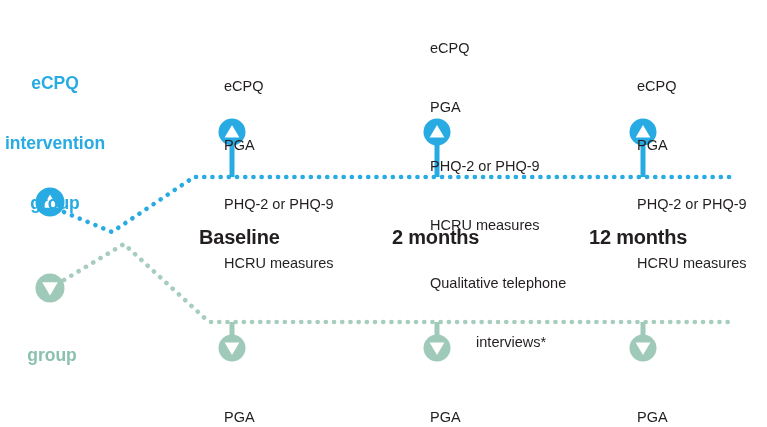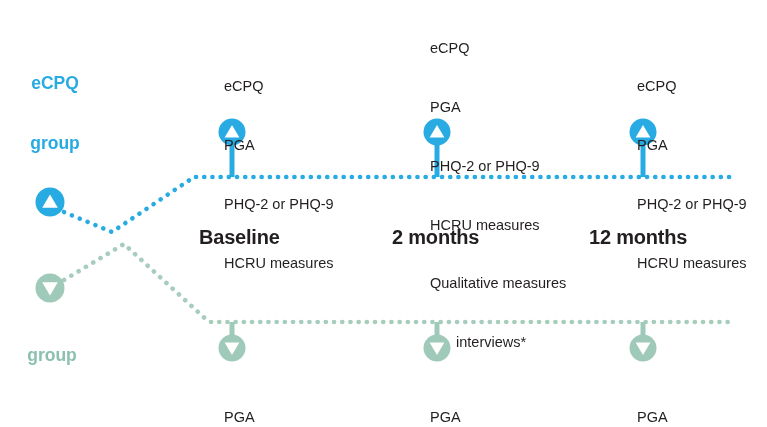--- a/index.html
+++ b/index.html
@@ -30,20 +30,21 @@
     color: #231f20;
     font-size: 14.5px;
     line-height: 19.6px;
     white-space: pre;
   }
   .measure-block div {
     white-space: pre;
   }
   .indent {
     padding-left: 26px;
+    text-align: center;
   }
   .timepoint {
     position: absolute;
     font-size: 20px;
     font-weight: bold;
     color: #231f20;
     letter-spacing: -0.2px;
     white-space: pre;
   }
   .group-label {
@@ -114,20 +115,21 @@
     </g>
     <g>
       <rect x="640.5" y="322" width="5" height="26" fill="#9FC9B8"></rect>
       <circle cx="643" cy="348" r="13.5" fill="#9FC9B8"></circle>
       <path d="M 643 355 L 650.4 342.4 L 635.6 342.4 Z" fill="#ffffff"></path>
     </g>
   </svg>
 
   <div class="group-label blue" style="left:0px; top:33px; width:110px;">
     <div>eCPQ</div>
+    <div>intervention</div>
     <div>group</div>
   </div>
 
   <div class="group-label green" style="left:0px; top:305px; width:104px;">
     <div>group</div>
   </div>
 
   <div class="timepoint" style="left:199px; top:226px;">Baseline</div>
   <div class="timepoint" style="left:392px; top:226px;">2 months</div>
   <div class="timepoint" style="left:589px; top:226px;">12 months</div>
@@ -137,21 +139,21 @@
     <div>PGA</div>
     <div>PHQ-2 or PHQ-9</div>
     <div>HCRU measures</div>
   </div>
 
   <div class="measure-block" style="left:430px; top:0px;">
     <div>eCPQ</div>
     <div>PGA</div>
     <div>PHQ-2 or PHQ-9</div>
     <div>HCRU measures</div>
-    <div>Qualitative measures</div>
+    <div>Qualitative telephone</div>
     <div class="indent">interviews*</div>
   </div>
 
   <div class="measure-block" style="left:637px; top:38px;">
     <div>eCPQ</div>
     <div>PGA</div>
     <div>PHQ-2 or PHQ-9</div>
     <div>HCRU measures</div>
   </div>
 

